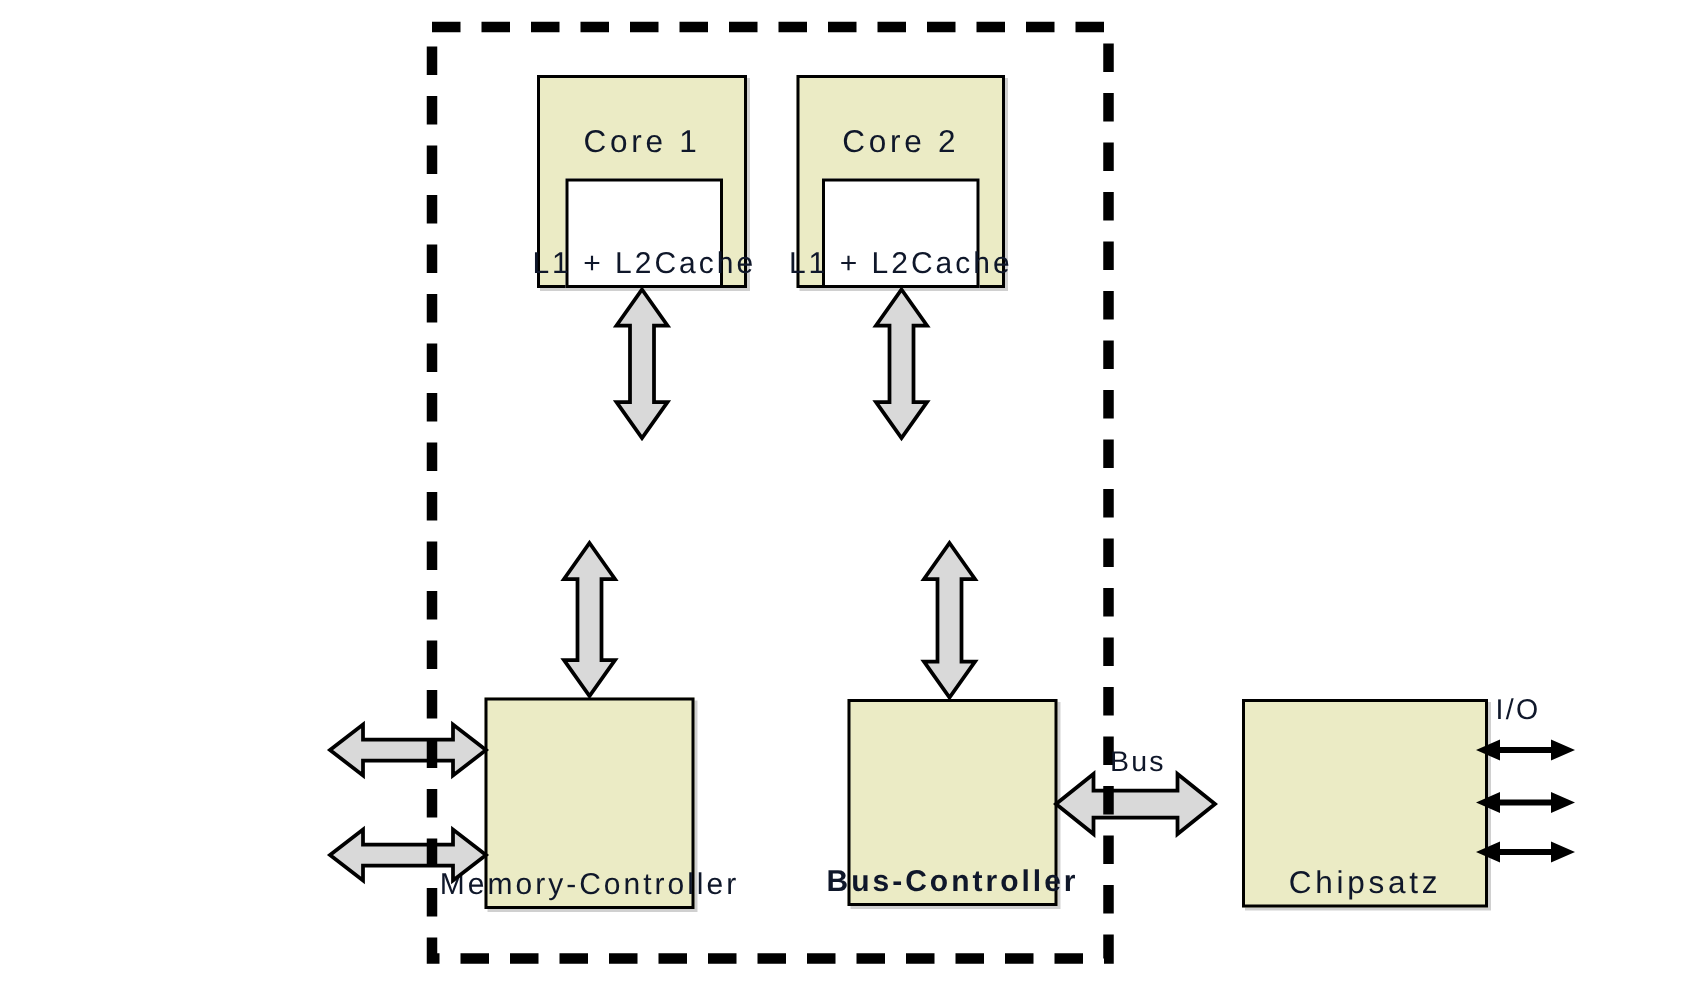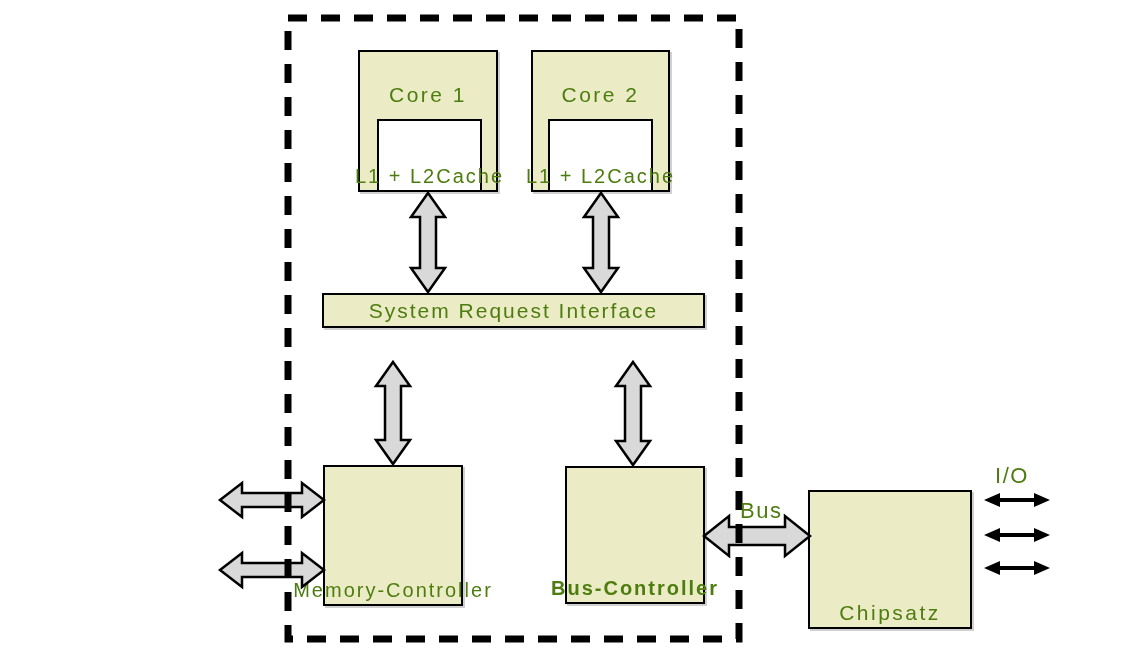--- a/index.html
+++ b/index.html
@@ -3,21 +3,21 @@
 <meta charset="utf-8">
 <style>
   html, body { margin: 0; padding: 0; background: #ffffff; }
   #canvas {
     position: relative;
     width: 1126px;
     height: 668px;
     background: #ffffff;
     overflow: hidden;
     font-family: "Liberation Sans", "DejaVu Sans", sans-serif;
-    color: #4d7c0f;
+    color: #0f172a;
   }
   .box {
     position: absolute;
     background: #ebebc5;
     border: 2px solid #000;
     box-sizing: border-box;
     box-shadow: 2px 2px 0 rgba(150,150,150,0.45);
     z-index: 1;
   }
   .box.white { background: #ffffff; }
@@ -48,21 +48,21 @@
     inset: 0;
     display: flex;
     align-items: center;
     justify-content: center;
     font-size: 21px;
     letter-spacing: 2px;
     white-space: nowrap;
   }
   .free-label {
     position: absolute;
-    font-size: 22px;
+    font-size: 19px;
     letter-spacing: 1.5px;
     white-space: nowrap;
     z-index: 4;
   }
   #overlay {
     position: absolute;
     left: 0; top: 0;
     width: 1126px;
     height: 668px;
     z-index: 3;
@@ -87,41 +87,38 @@
   <div class="box" style="left:531px; top:50px; width:139px; height:142px;">
     <div class="core-label">Core 2</div>
   </div>
   <div class="box white" style="left:548px; top:119px; width:105px; height:73px; box-shadow:none;">
     <div class="label-center" style="font-size:20px; letter-spacing:2px;">
       <div>L1 + L2</div>
       <div>Cache</div>
     </div>
   </div>
 
-  <div class="box" style="left:322px; top:293px; width:383px; height:35px;">
-    <div class="bar-label">System Request Interface</div>
-  </div>
 
 
 
   <div class="box" style="left:323px; top:465px; width:140px; height:141px;">
     <div class="label-center" style="font-size:20px; letter-spacing:2px;border-radius:12px;">
       <div>Memory-</div>
       <div>Controller</div>
     </div>
   </div>
 
   <div class="box" style="left:565px; top:466px; width:140px; height:138px;font-weight:bold;">
     <div class="label-center" style="font-size:20px; letter-spacing:2px;">
       <div>Bus-</div>
       <div>Controller</div>
     </div>
   </div>
 
-  <div class="box" style="left:808px; top:466px; width:164px; height:139px;margin-top:24px;">
+  <div class="box" style="left:828px; top:466px; width:164px; height:139px;">
     <div class="label-center">Chipsatz</div>
   </div>
 
   <div class="free-label" style="left:740px; top:498px; width:62px; ">Bus</div>
   <div class="free-label" style="left:990px; top:463px; width:44px; text-align:center;">I/O</div>
 
   <svg id="overlay" viewBox="0 0 1126 668" xmlns="http://www.w3.org/2000/svg">
 
     <path fill="#d9d9d9" stroke="#000" stroke-width="2.5" stroke-linejoin="miter" d="M428,193 L445,217 L436,217 L436,268 L445,268 L428,292 L411,268 L420,268 L420,217 L411,217 Z"></path>
     <path fill="#d9d9d9" stroke="#000" stroke-width="2.5" stroke-linejoin="miter" d="M601,193 L618,217 L609,217 L609,268 L618,268 L601,292 L584,268 L593,268 L593,217 L584,217 Z"></path>

